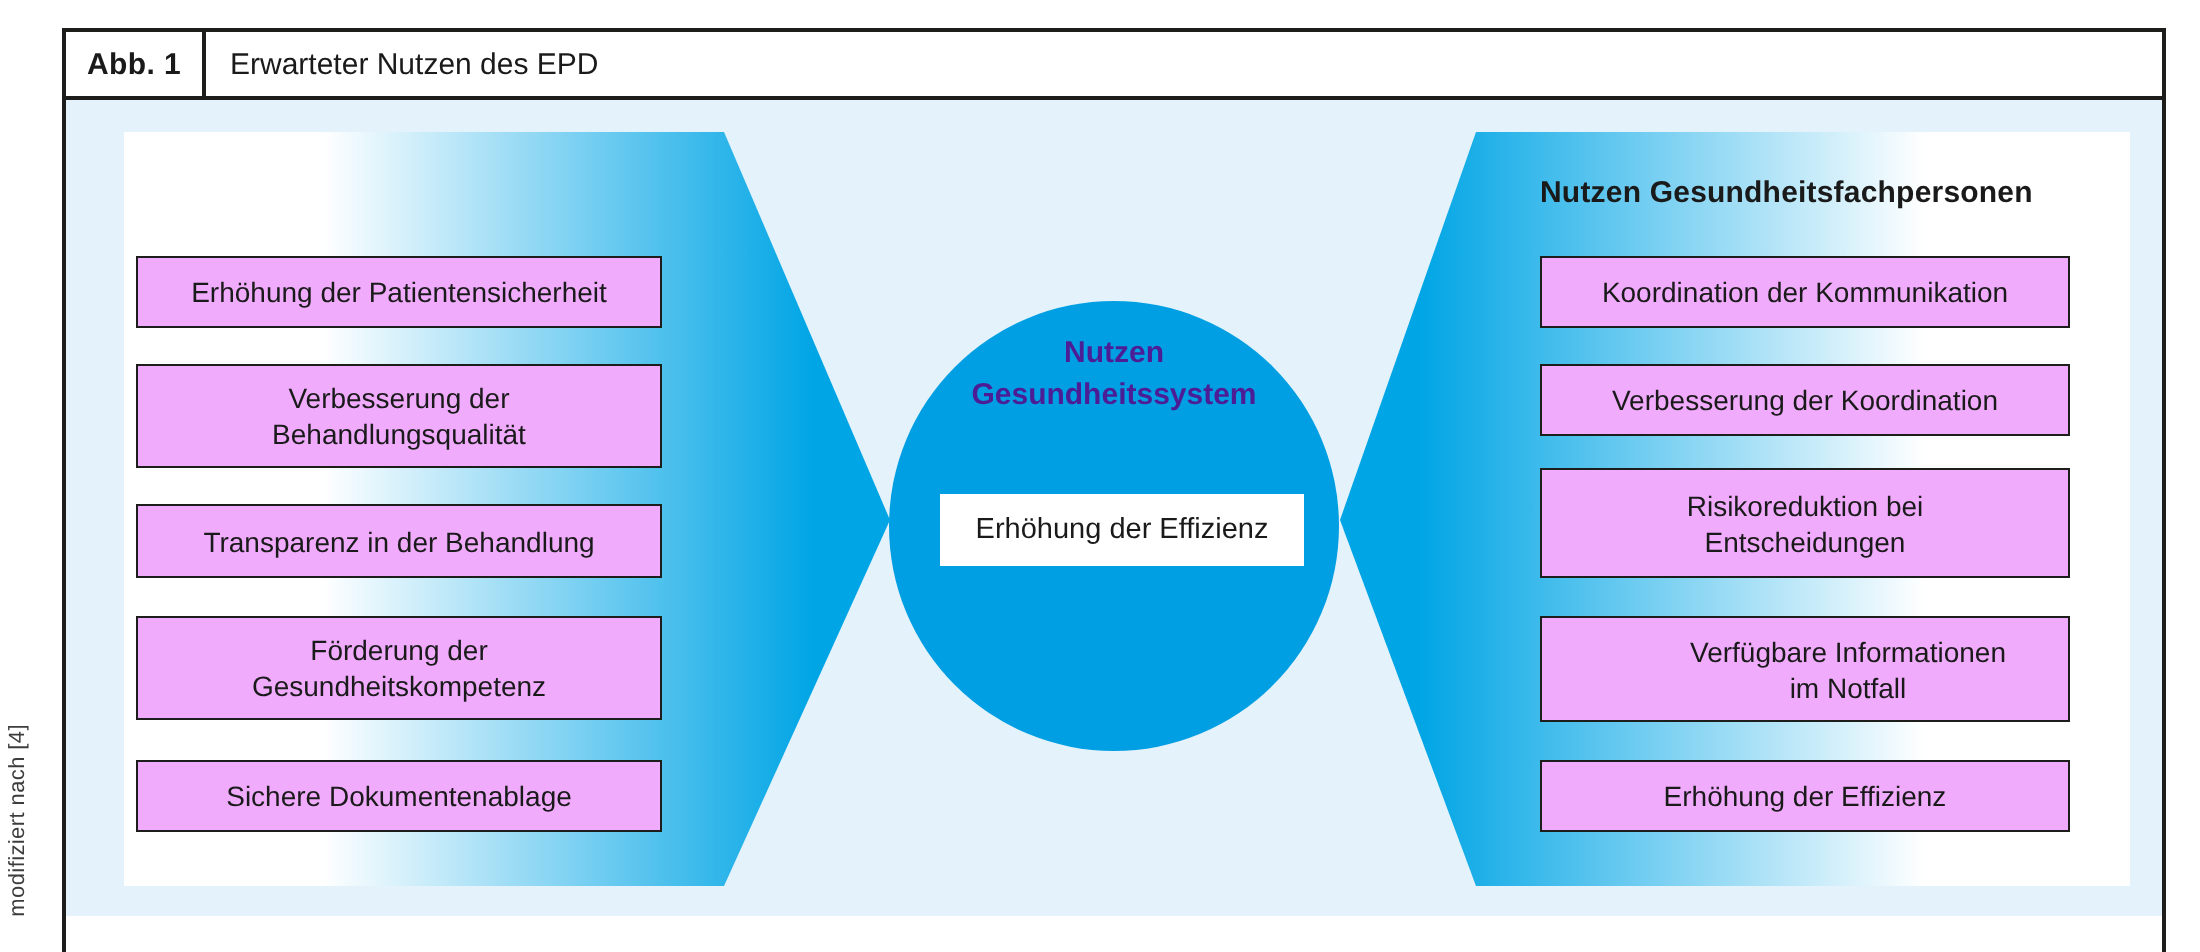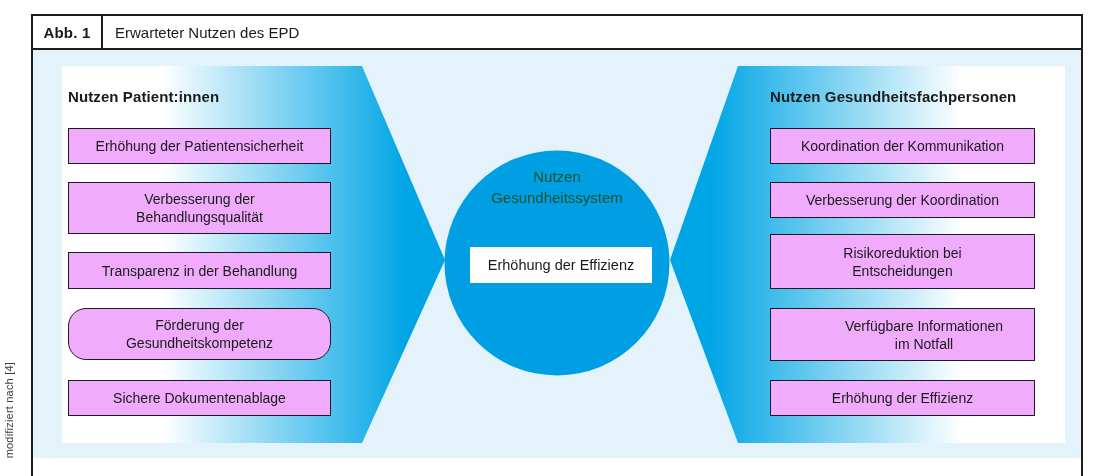--- a/index.html
+++ b/index.html
@@ -92,35 +92,35 @@
     font-size: 14px;
     line-height: 18px;
     white-space: pre-line;
     color: #1a1a1a;
   }
   .col-left  .benefit-box { left: 35px;  width: 263px; }
   .col-right .benefit-box { left: 737px; width: 265px; }
   .lbox1 { top: 78px;  height: 36px; }
   .lbox2 { top: 132px; height: 52px; }
   .lbox3 { top: 202px; height: 37px; }
-  .lbox4 { top: 258px; height: 52px; border-radius: 18px; }
+  .lbox4 { top: 258px; height: 52px; }
   .lbox5 { top: 330px; height: 36px; }
   .rbox1 { top: 78px;  height: 36px; }
   .rbox2 { top: 132px; height: 36px; }
   .rbox3 { top: 184px; height: 55px; }
   .rbox4 { top: 258px; height: 53px; padding-left: 43px; }
   .rbox5 { top: 330px; height: 36px; }
   .circle-heading {
     position: absolute;
     left: 374px;
     top: 116px;
     width: 300px;
     text-align: center;
-    color: #14532d;
-    font-weight: normal;
+    color: #4c1d95;
+    font-weight: bold;
     font-size: 15px;
     line-height: 21px;
     white-space: pre-line;
   }
   .circle-box {
     position: absolute;
     left: 437px;
     top: 197px;
     width: 182px;
     height: 36px;
@@ -162,21 +162,20 @@
             <stop offset="0.1" stop-color="#00a5e5"></stop>
             <stop offset="0.74" stop-color="#ffffff"></stop>
             <stop offset="1" stop-color="#ffffff"></stop>
           </linearGradient>
         </defs>
         <polygon points="29,16 329,16 412,210 329,393 29,393" fill="url(#gradLeft)"></polygon>
         <polygon points="705,16 1032,16 1032,393 705,393 637,210" fill="url(#gradRight)"></polygon>
         <circle cx="524" cy="213" r="112.5" fill="#009fe3"></circle>
       </svg>
 
-      <div class="group-heading left">Nutzen Patient:innen</div>
 
       <div class="col-left">
         <div class="benefit-box lbox1">Erhöhung der Patientensicherheit</div>
         <div class="benefit-box lbox2">Verbesserung der
 Behandlungsqualität</div>
         <div class="benefit-box lbox3">Transparenz in der Behandlung</div>
         <div class="benefit-box lbox4">Förderung der
 Gesundheitskompetenz</div>
         <div class="benefit-box lbox5">Sichere Dokumentenablage</div>
       </div>

